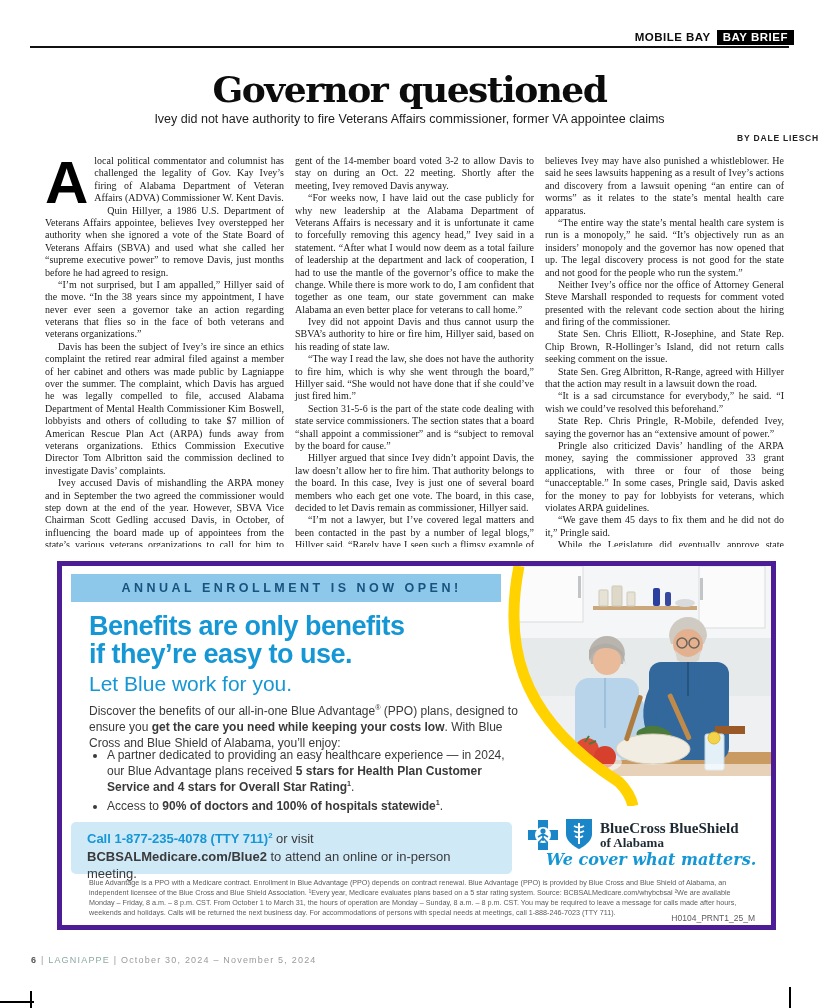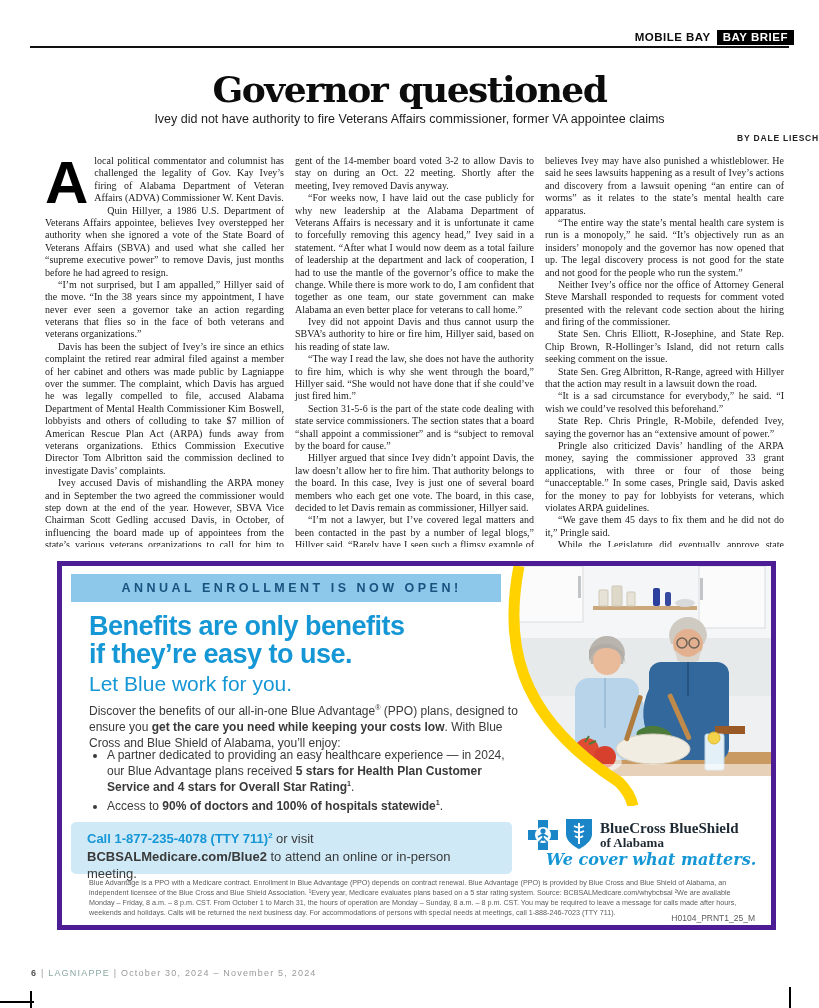--- a/index.html
+++ b/index.html
@@ -64,21 +64,21 @@
                 line-height:1.05;}
   .ad-logo-text .l1{font-size:15px;} .ad-logo-text .l2{font-size:13px;}
   .ad-tagline{position:absolute; top:284px; left:484px; font-family:"DejaVu Serif",serif;
               font-style:italic; font-weight:bold; font-size:16px; color:var(--brand_blue);}
   .fine-print{position:absolute; top:312px; left:27px; width:666px; font-size:7.2px;
               line-height:1.38; color:#5c5c5c;}
   .form-number{position:absolute; top:347px; right:16px; font-size:8.5px; color:#5c5c5c;}
 
   
   .footer{position:absolute; top:955px; left:31px; font-family:"Liberation Sans",sans-serif;
-          font-size:9px; letter-spacing:1.2px; color:#9a9a9a;margin-top:13px;}
+          font-size:9px; letter-spacing:1.2px; color:#9a9a9a;}
   .footer .pagenum{color:#555; font-weight:bold;}
   .footer .pub{color:#8aa8a2;}
 
   
   .mark{position:absolute; background:#000;}
   .mark-bl-h{left:0; top:1001px; width:34px; height:2px;}
   .mark-bl-v{left:30px; top:991px; width:2px; height:17px;}
   .mark-br-v{left:789px; top:987px; width:2px; height:21px;}
 </style>
 </head>

